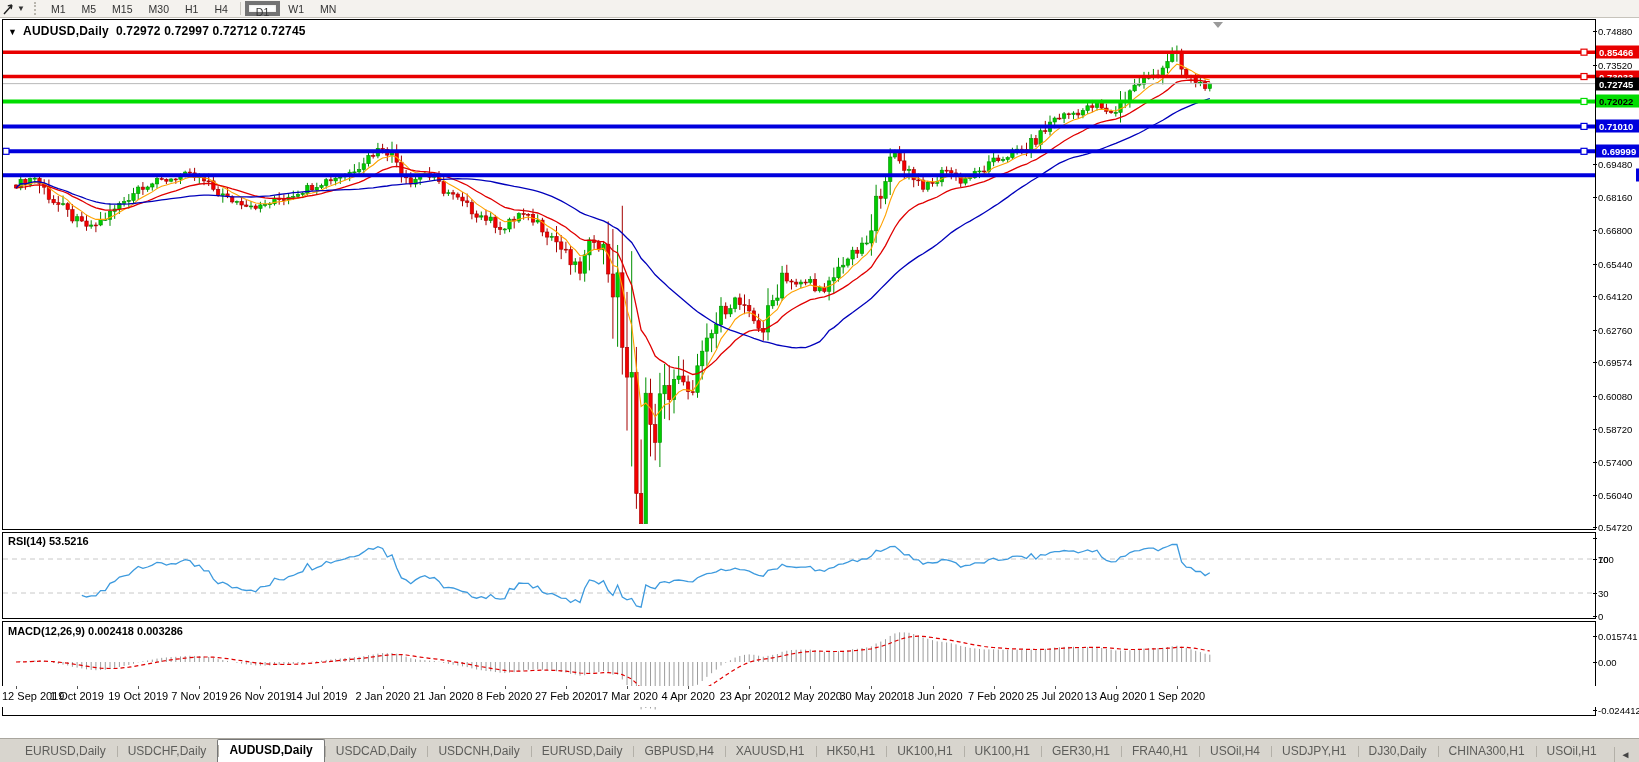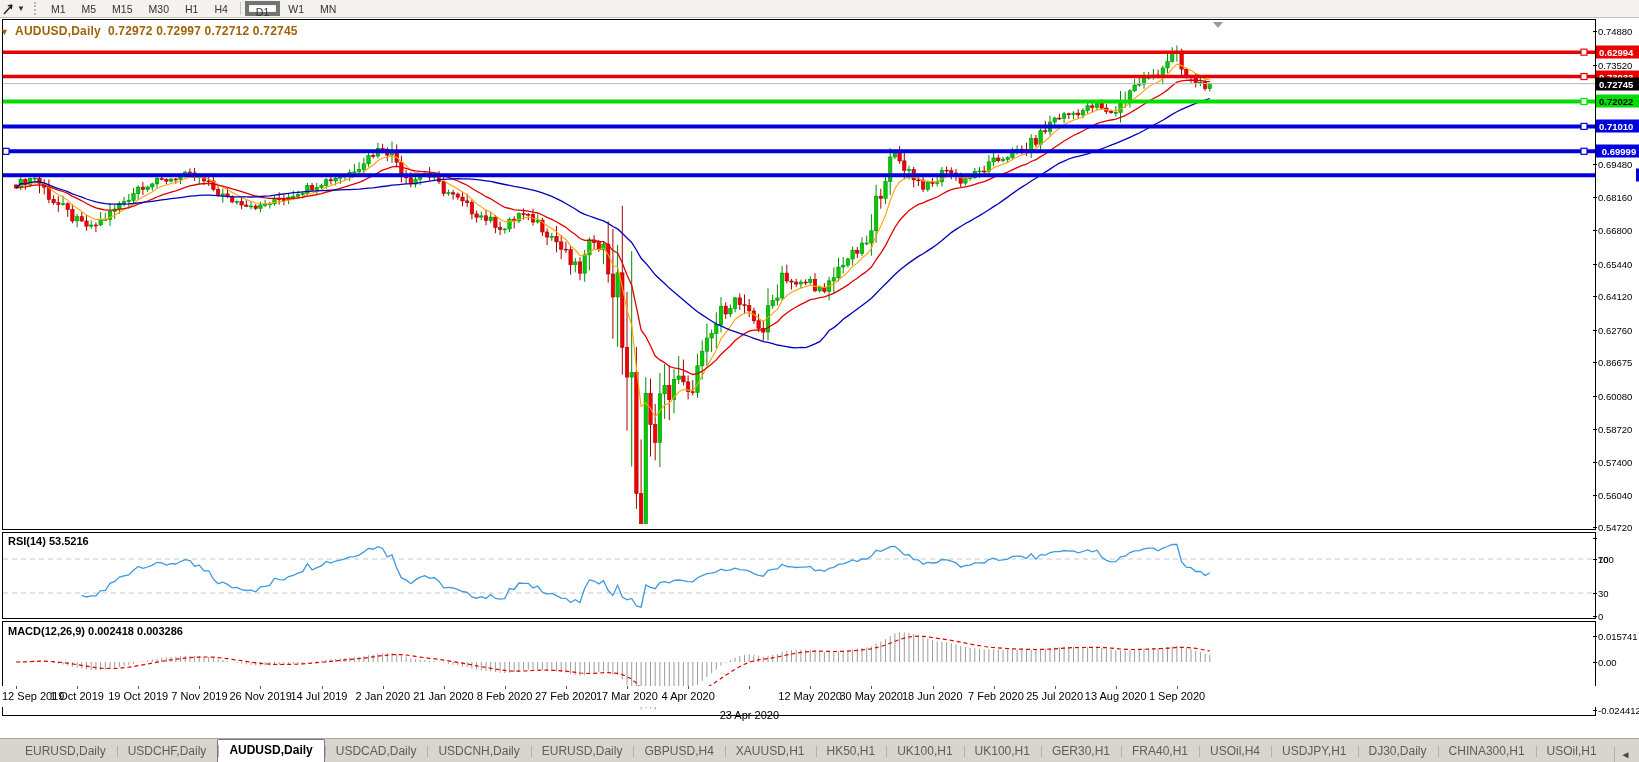--- a/index.html
+++ b/index.html
@@ -14,22 +14,22 @@
   .tool-icon-wrap { display:flex; align-items:center; padding:0 4px 0 2px; height:100%; }
   .caret { font-size:8px; color:#333; margin-left:1px; }
   .grip { width:4px; height:13px; border-left:2px dotted #b9b6ae; margin:0 5px; }
   .tbsep { width:1px; height:13px; background:#c9c6be; margin:0 4px; }
   .tfbtn { padding:1px 7px; height:15px; line-height:13px; border:1px solid transparent;
            cursor:default; color:#333; }
   .tfbtn.active { background:#fdfdfc; border:4px solid #737373; box-shadow:inset 0 0 2px #d8d5cd; }
 
   
   svg { position:absolute; left:0; display:block; }
-  #main-title { position:absolute; left:0; top:24px; font-size:12px; font-weight:700;
-                color:#a16207; letter-spacing:0.2px; }
+  #main-title { position:absolute; left:8px; top:24px; font-size:12px; font-weight:700;
+                color:#000000; letter-spacing:0.2px; }
   #main-title .tri { font-size:9px; margin-right:6px; }
   .panel-label { position:absolute; left:8px; font-size:11px; font-weight:700; color:#000; }
   #rsi-label { top:535px; }
   #macd-label { top:625px; }
 
   
   #axis-layer { position:absolute; left:1596px; top:0; width:43px; height:608px; }
   .axis-tick { position:absolute; left:2px; font-size:9.5px; color:#000; transform:translateY(-50%); white-space:nowrap; }
   .tick-dash { position:absolute; left:-3px; width:4px; height:1px; background:#000; }
   .price-badge { position:absolute; left:0; width:43px; height:13px; line-height:13px;
@@ -896,33 +896,33 @@
       <div class="axis-tick" style="top: 196.667px;">0.68160</div>
       <div class="tick-dash" style="top: 196.667px;"></div>
       <div class="axis-tick" style="top: 230.194px;">0.66800</div>
       <div class="tick-dash" style="top: 230.194px;"></div>
       <div class="axis-tick" style="top: 263.722px;">0.65440</div>
       <div class="tick-dash" style="top: 263.722px;"></div>
       <div class="axis-tick" style="top: 296.264px;">0.64120</div>
       <div class="tick-dash" style="top: 296.264px;"></div>
       <div class="axis-tick" style="top: 329.792px;">0.62760</div>
       <div class="tick-dash" style="top: 329.792px;"></div>
-      <div class="axis-tick" style="top: 362.333px;">0.86675</div>
+      <div class="axis-tick" style="top: 362.333px;">0.69574</div>
       <div class="tick-dash" style="top: 362.333px;"></div>
       <div class="axis-tick" style="top: 395.861px;">0.60080</div>
       <div class="tick-dash" style="top: 395.861px;"></div>
       <div class="axis-tick" style="top: 429.389px;">0.58720</div>
       <div class="tick-dash" style="top: 429.389px;"></div>
       <div class="axis-tick" style="top: 461.931px;">0.57400</div>
       <div class="tick-dash" style="top: 461.931px;"></div>
       <div class="axis-tick" style="top: 495.458px;">0.56040</div>
       <div class="tick-dash" style="top: 495.458px;"></div>
       <div class="axis-tick" style="top: 527px;">0.54720</div>
       <div class="tick-dash" style="top: 527px;"></div>
-      <div class="price-badge" style="top: 52.1767px; background: rgb(232, 0, 0); color: rgb(255, 255, 255);">0.62994</div>
+      <div class="price-badge" style="top: 52.1767px; background: rgb(232, 0, 0); color: rgb(255, 255, 255);">0.85466</div>
       <div class="price-badge" style="top: 76.5337px; background: rgb(232, 0, 0); color: rgb(255, 255, 255);">0.73033</div>
       <div class="price-badge" style="top: 101.458px; background: rgb(0, 221, 0); color: rgb(0, 0, 0);">0.72022</div>
       <div class="price-badge" style="top: 126.406px; background: rgb(0, 0, 221); color: rgb(255, 255, 255);">0.71010</div>
       <div class="price-badge" style="top: 151.33px; background: rgb(0, 0, 221); color: rgb(255, 255, 255); text-align: center;">0.69999</div>
       <div class="price-badge" style="top: 175.342px; background: rgb(0, 0, 221); color: rgb(255, 255, 255); margin-left: 40px;">0.69025</div>
       <div class="price-badge" style="top: 83.6337px; background: rgb(0, 0, 0); color: rgb(255, 255, 255);">0.72745</div>
       <div class="axis-tick" style="top: 559px;">100</div>
       <div class="tick-dash" style="top: 538px;"></div>
       <div class="axis-tick" style="top: 559px;">70</div>
       <div class="tick-dash" style="top: 559px;"></div>
@@ -956,21 +956,21 @@
       <div class="date-label" style="left: 413.2px;">21 Jan 2020</div>
       <div class="date-tick" style="left: 504.8px;"></div>
       <div class="date-label" style="left: 476.8px;">8 Feb 2020</div>
       <div class="date-tick" style="left: 565.9px;"></div>
       <div class="date-label" style="left: 534.9px;">27 Feb 2020</div>
       <div class="date-tick" style="left: 627px;"></div>
       <div class="date-label" style="left: 596px;">17 Mar 2020</div>
       <div class="date-tick" style="left: 688.1px;"></div>
       <div class="date-label" style="left: 661.6px;">4 Apr 2020</div>
       <div class="date-tick" style="left: 749.2px;"></div>
-      <div class="date-label" style="left: 719.7px; margin-top: 19px;">23 Apr 2020</div>
+      <div class="date-label" style="left: 719.7px;">23 Apr 2020</div>
       <div class="date-tick" style="left: 810.3px;"></div>
       <div class="date-label" style="left: 778.3px;">12 May 2020</div>
       <div class="date-tick" style="left: 871.4px;"></div>
       <div class="date-label" style="left: 839.4px;">30 May 2020</div>
       <div class="date-tick" style="left: 932.5px;"></div>
       <div class="date-label" style="left: 902px;">18 Jun 2020</div>
       <div class="date-tick" style="left: 993.6px;"></div>
       <div class="date-label" style="left: 968.1px;">7 Feb 2020</div>
       <div class="date-tick" style="left: 1054.7px;"></div>
       <div class="date-label" style="left: 1026.2px;">25 Jul 2020</div>

